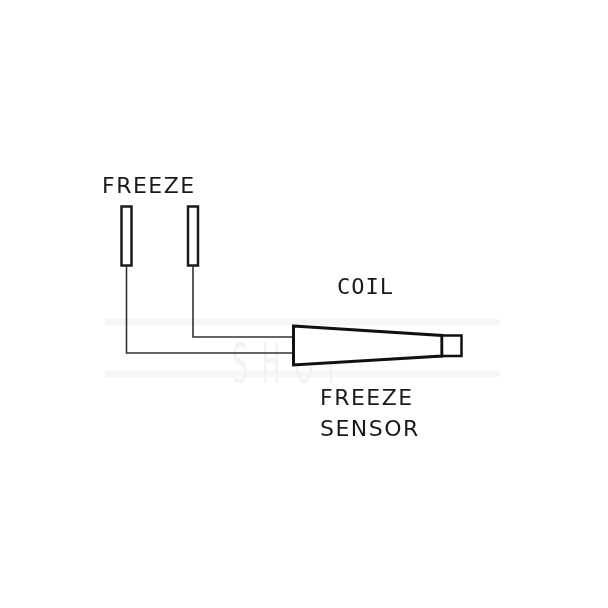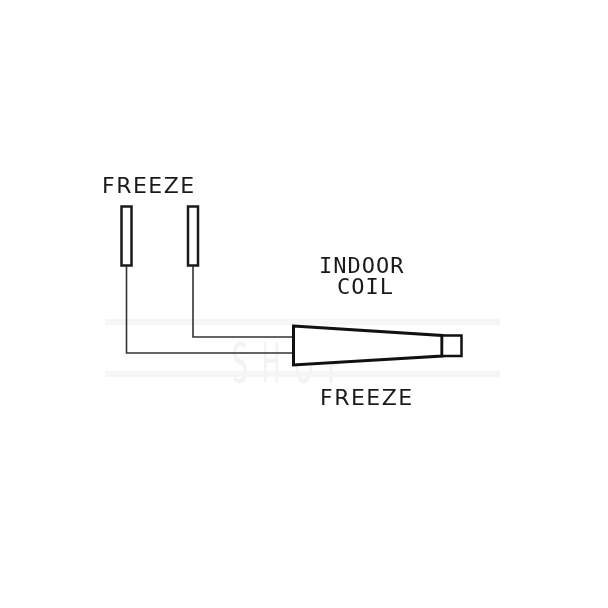--- a/index.html
+++ b/index.html
@@ -44,17 +44,17 @@
     <polyline points="126.5,266 126.5,353 294,353" fill="none" stroke="#333333" stroke-width="1.6"></polyline>
     <polyline points="193,266 193,337 294,337" fill="none" stroke="#333333" stroke-width="1.6"></polyline>
 
     <polygon points="293.5,326 442,335.5 442,356 293.5,365" fill="#ffffff" stroke="#111111" stroke-width="3" stroke-linejoin="miter"></polygon>
 
     <rect x="442" y="335.5" width="19.5" height="20.5" fill="#ffffff" stroke="#111111" stroke-width="2.5"></rect>
   </svg>
 
   <div class="label sans" style="left:102px; top:171px;">FREEZE</div>
 
-  <div class="label" style="left:319px; top:251px;">INDOOR</div>
   <div class="label" style="left:337px; top:272px;">COIL</div>
 
   <div class="label sans" style="left:320px; top:383px;">FREEZE</div>
+  <div class="label sans" style="left:320px; top:414px;">SENSOR</div>
 </div>
 
 </body></html>

